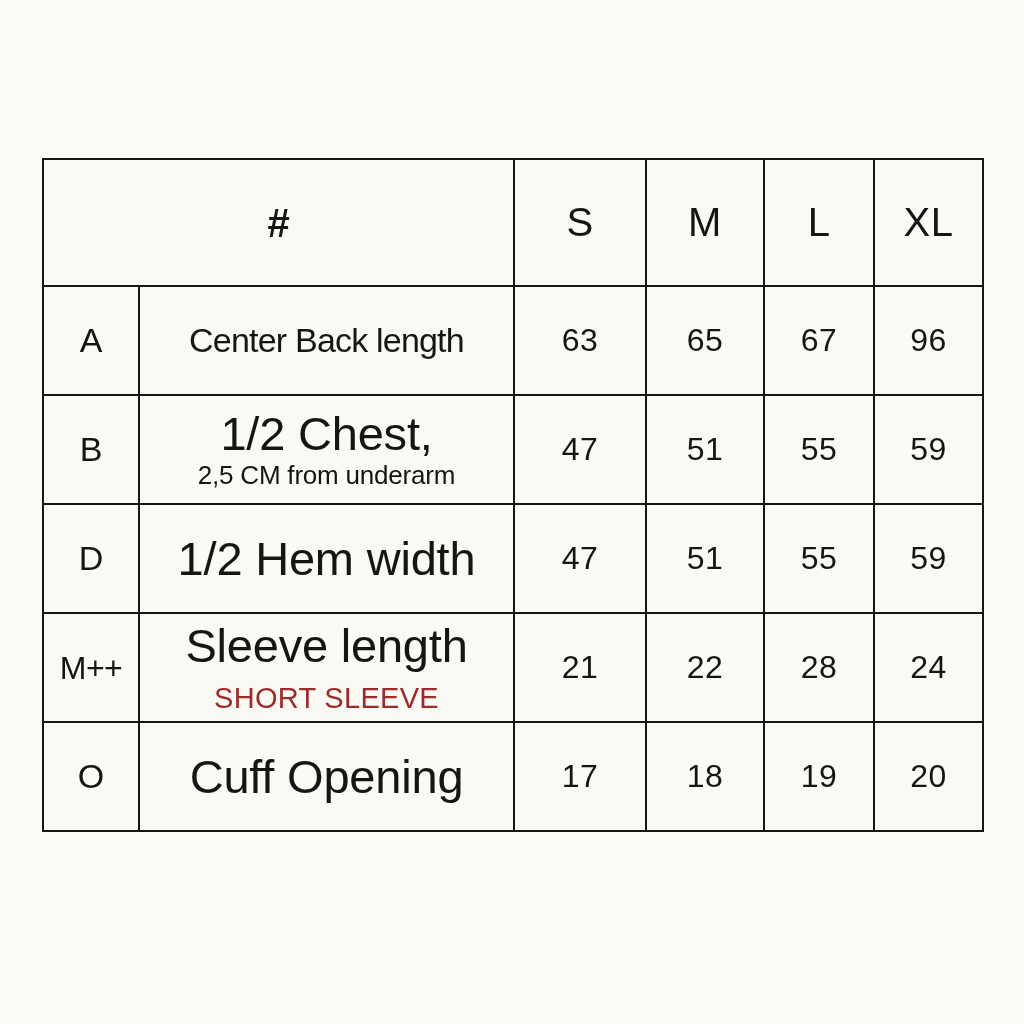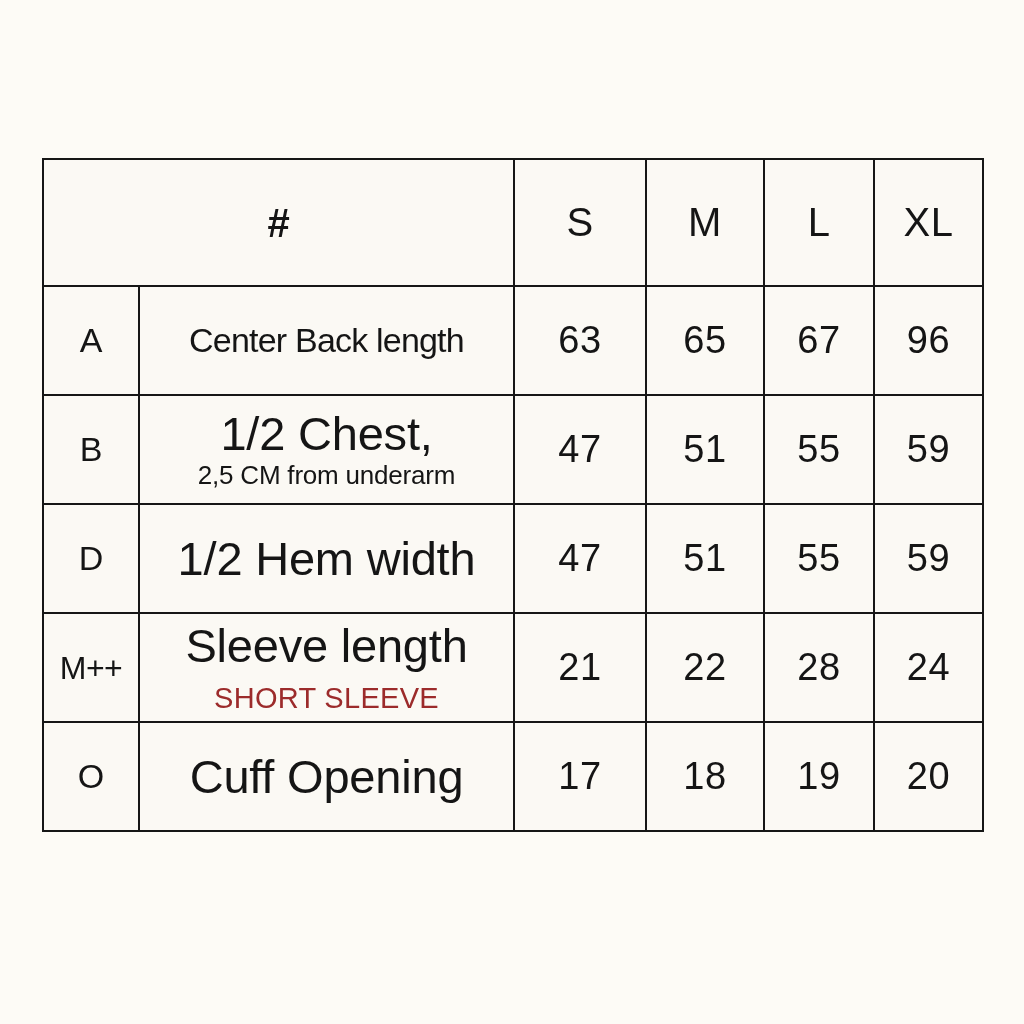--- a/index.html
+++ b/index.html
@@ -112,21 +112,21 @@
     letter-spacing: -0.2px;
   }
   .desc-sub.accent {
     color: #9c2b2b;
     font-size: 29px;
     letter-spacing: 0.3px;
     margin-top: 10px;
   }
 
   td.val-cell {
-    font-size: 38px;
+    font-size: 32px;
     font-weight: 400;
     letter-spacing: 0.5px;
   }
 </style>
 </head>
 <body>
 
 <div id="sheet">
 
   <table id="size-table">

